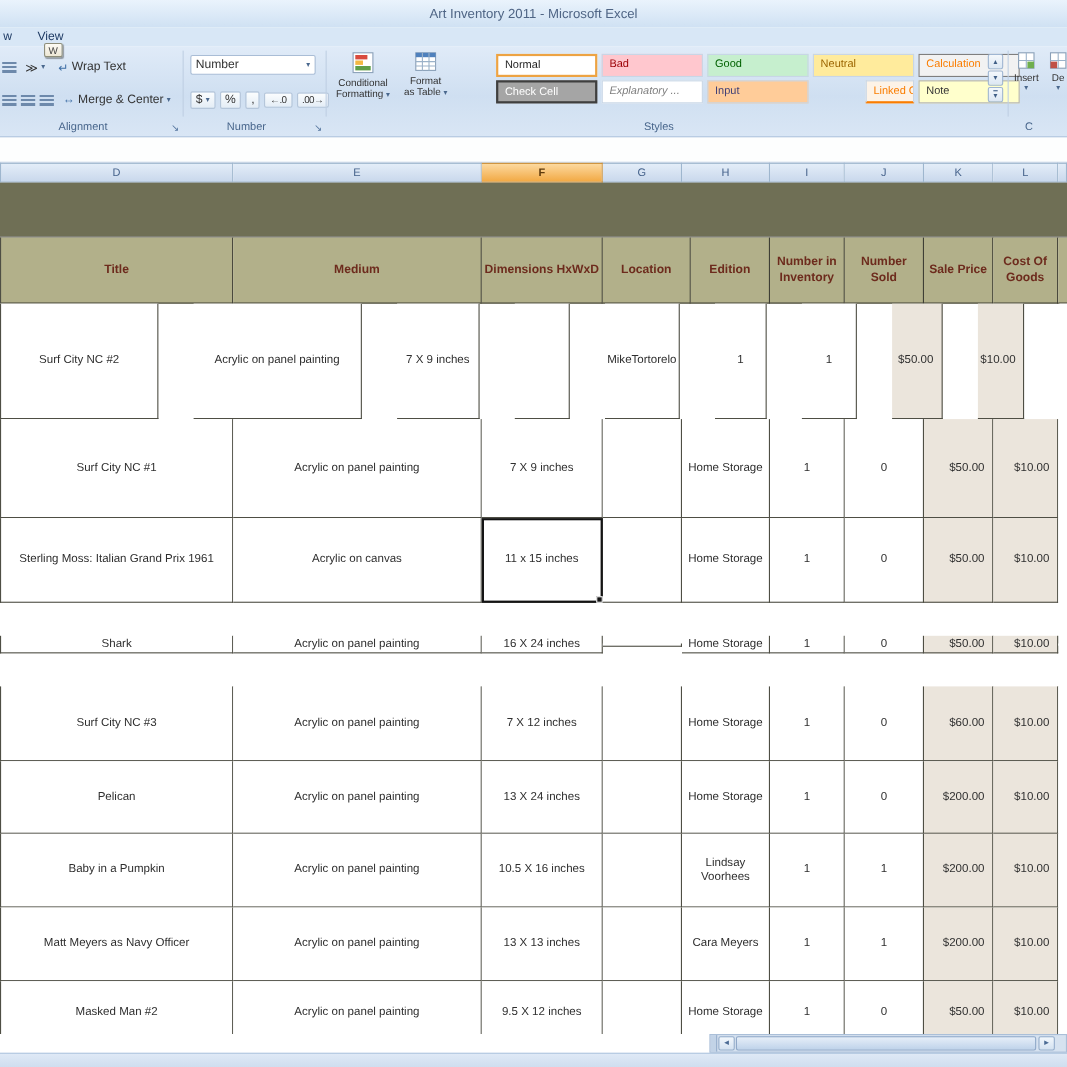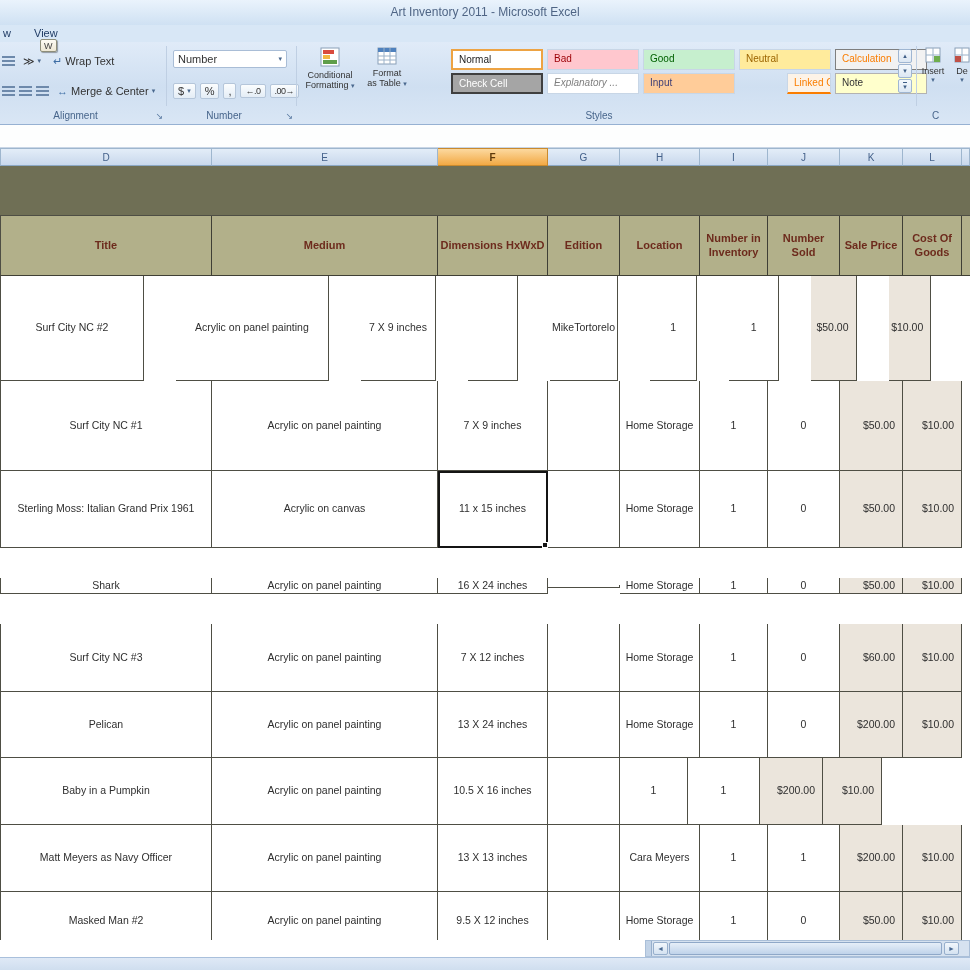--- a/index.html
+++ b/index.html
@@ -271,22 +271,22 @@
     <div class="colh w-sliver"></div>
   </div>
 
   <div class="band"></div>
 
   <div class="sheettable">
     <div class="trow thead" style="height:60px;">
       <div class="cell w-title">Title</div>
       <div class="cell w-medium">Medium</div>
       <div class="cell w-dim">Dimensions HxWxD</div>
+      <div class="cell w-loc">Location</div>
       <div class="cell w-ed">Edition</div>
-      <div class="cell w-loc">Location</div>
       <div class="cell w-inv">Number in Inventory</div>
       <div class="cell w-sold">Number Sold</div>
       <div class="cell w-price">Sale Price</div>
       <div class="cell w-cost">Cost Of Goods</div>
       <div class="cell w-sliver sliver"></div>
     </div>
     <div id="table-rows">
         <div class="trow" style="height: 105px; gap: 32px;">
       <div class="cell w-title">Surf City NC #2</div>
       <div class="cell w-medium">Acrylic on panel painting</div>
@@ -357,20 +357,21 @@
       <div class="cell w-sold">0</div>
       <div class="cell w-price money">$200.00</div>
       <div class="cell w-cost money">$10.00</div>
       <div class="cell w-sliver sliver"></div>
     </div>
         <div class="trow" style="height: 67px;">
       <div class="cell w-title">Baby in a Pumpkin</div>
       <div class="cell w-medium">Acrylic on panel painting</div>
       <div class="cell w-dim">10.5 X 16 inches</div>
       <div class="cell w-ed"></div>
+      <div class="cell w-loc">Lindsay Voorhees</div>
       <div class="cell w-inv">1</div>
       <div class="cell w-sold">1</div>
       <div class="cell w-price money">$200.00</div>
       <div class="cell w-cost money">$10.00</div>
       <div class="cell w-sliver sliver"></div>
     </div>
         <div class="trow" style="height: 67px;">
       <div class="cell w-title">Matt Meyers as Navy Officer</div>
       <div class="cell w-medium">Acrylic on panel painting</div>
       <div class="cell w-dim">13 X 13 inches</div>

